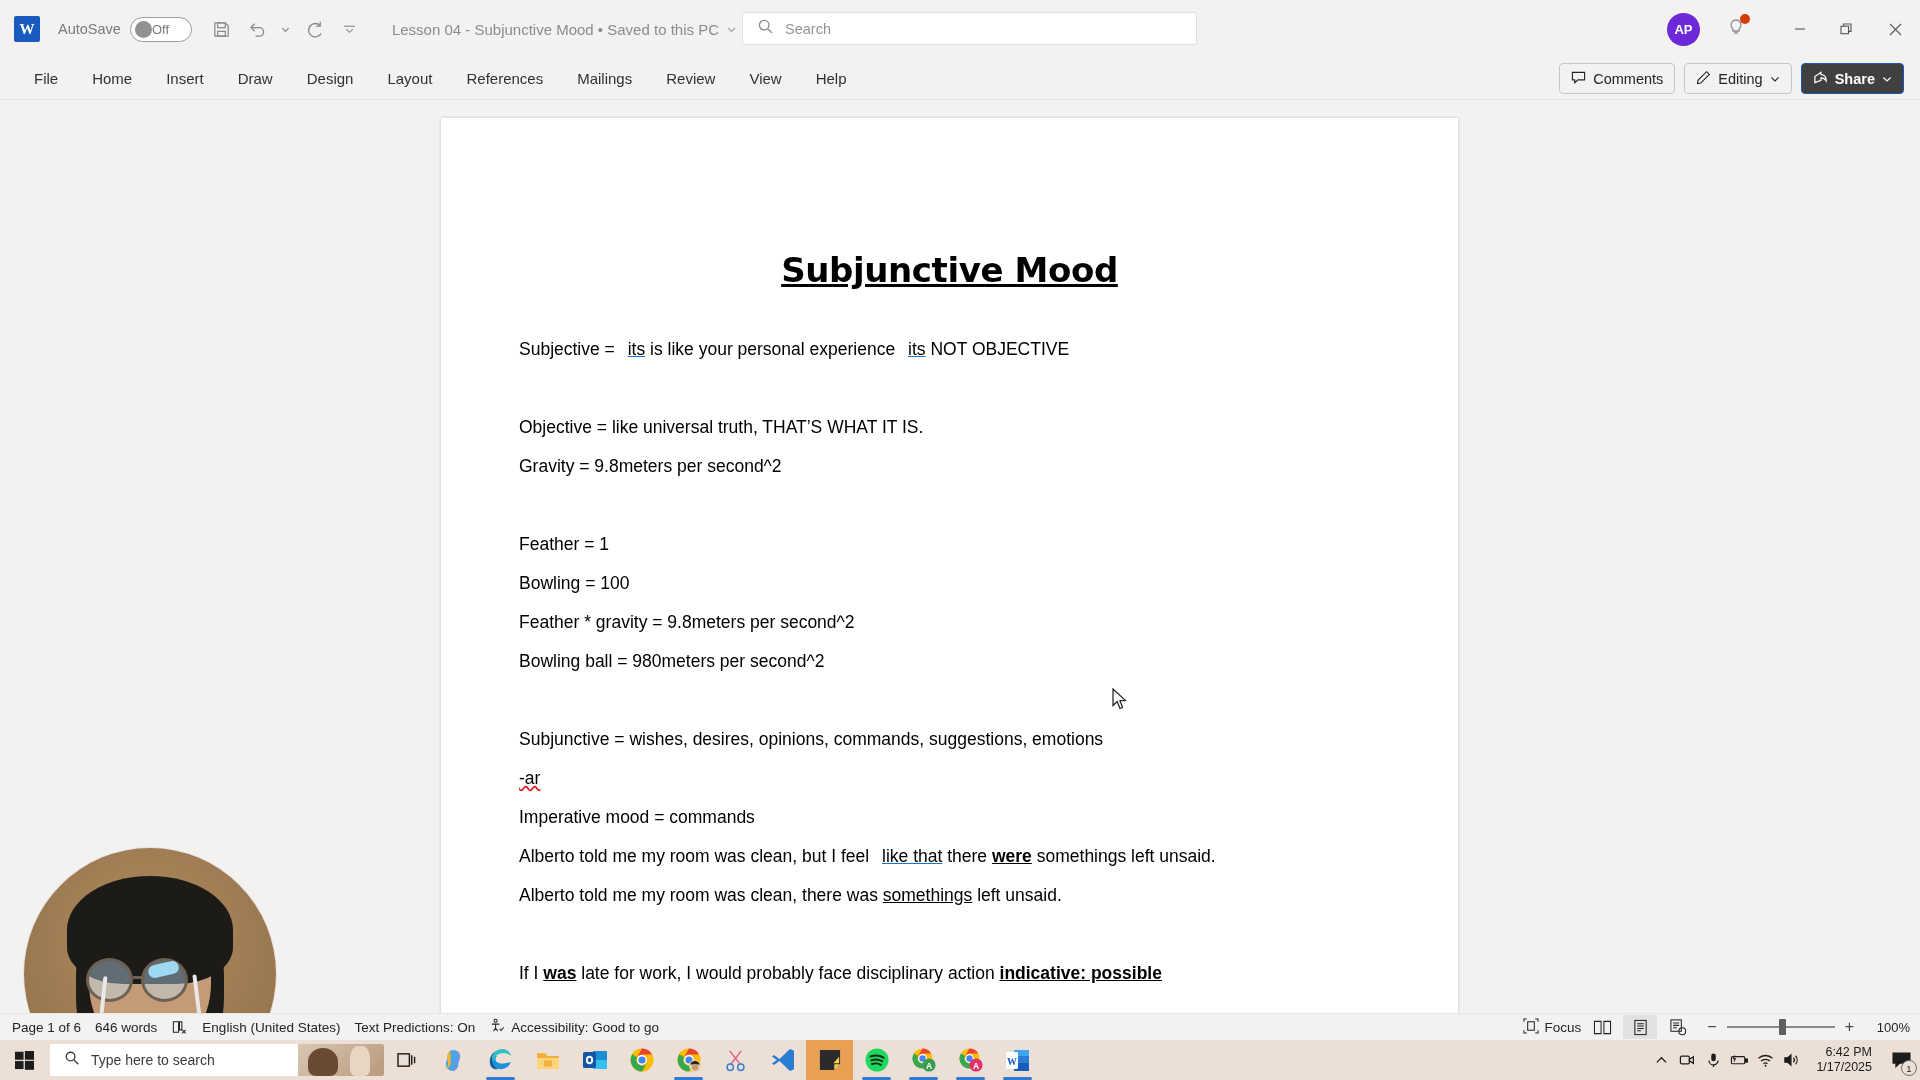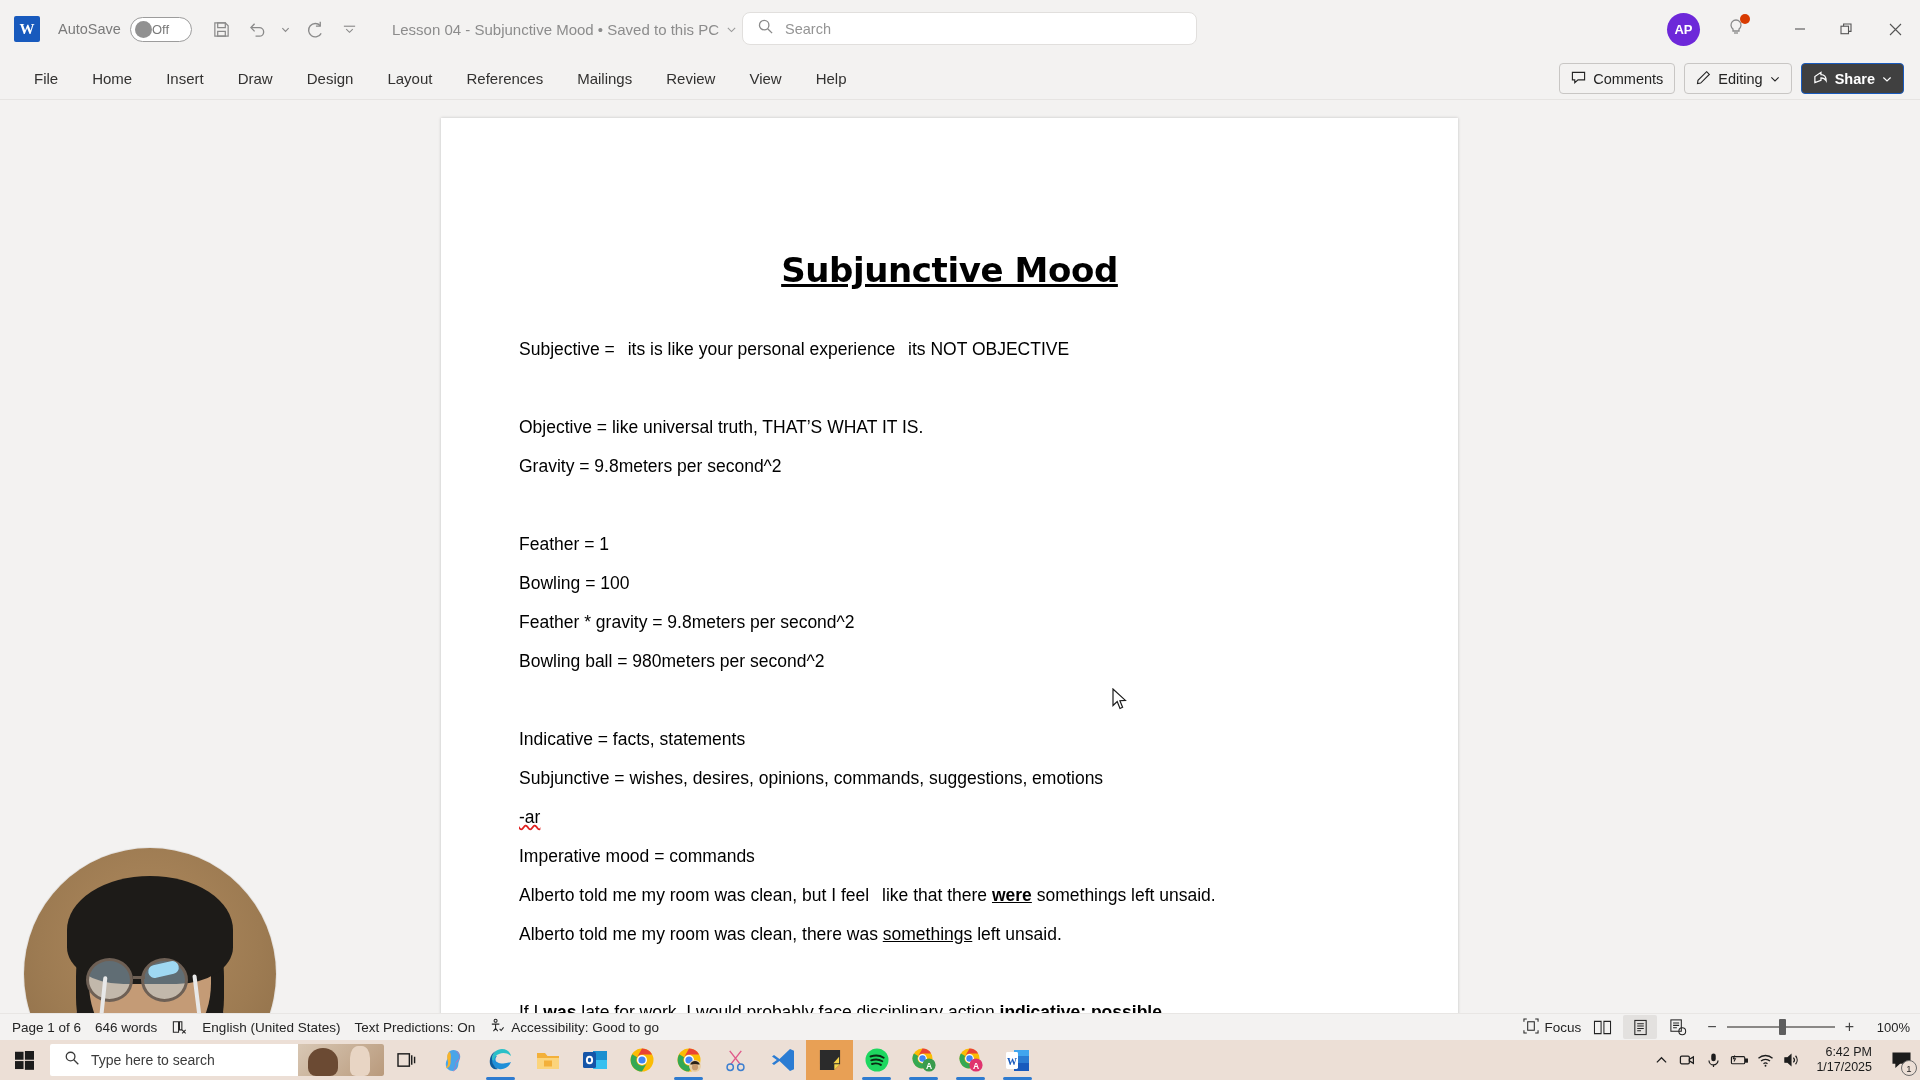--- a/index.html
+++ b/index.html
@@ -39,21 +39,21 @@
     width: 32px; height: 32px; display: flex; align-items: center;
     justify-content: center; color: #8a8a8a; border-radius: 3px;
   }
   .qat-btn.small { width: 20px; }
   .doc-title {
     margin-left: 26px; font-size: 15px; color: #8c8c8c;
     display: flex; align-items: center; gap: 7px; white-space: nowrap;
   }
   .searchbox {
     position: absolute; left: 742px; top: 12px; width: 455px; height: 33px;
-    background: #fff; border: 1px solid #e1dfdd; border-radius: 8px;
+    background: #fff; border: 1px solid #e1dfdd; border-radius: 3px;
     display: flex; align-items: center; padding-left: 14px; gap: 11px;
   }
   .search-ph { font-size: 14.5px; color: #949494; }
   .title-right {
     position: absolute; right: 0; top: 0; height: 58px;
     display: flex; align-items: center;
   }
   .avatar {
     width: 33px; height: 33px; border-radius: 50%; background: #6d28d9;
     color: #fff; font-size: 13px; font-weight: bold;
@@ -105,21 +105,21 @@
   .doc-h1 {
     text-align: center; font-size: 34px; font-weight: bold;
     text-decoration: underline; margin-top: 132px; color: #000;
     font-family: "DejaVu Sans", sans-serif; letter-spacing: -.4px;
   }
   .doc-body { padding: 0 78px; margin-top: 40px;
     font-size: 17.5px; line-height: 39px; color: #000; }
   .doc-body p { margin: 0; white-space: nowrap; }
   .doc-body p.spacer { height: 39px; }
   .gw { 
-    text-decoration-color: #1a73c9; padding-left: 8px;
+    text-decoration: underline; text-decoration-color: #1a73c9; padding-left: 8px;
   }
   .sp { 
     text-decoration: underline wavy #e02020;
     text-decoration-skip-ink: none;
   }
   .bu { font-weight: bold; text-decoration: underline; }
   .u  { text-decoration: underline; }
 
   .cursor-arrow { position: absolute; left: 1112px; top: 588px; }
 
@@ -412,21 +412,20 @@
 
         <p class="spacer"></p>
 
         <p>Feather = 1</p>
         <p>Bowling = 100</p>
         <p>Feather * gravity = 9.8meters per second^2</p>
         <p>Bowling ball = 980meters per second^2</p>
 
         <p class="spacer"></p>
 
-        <p>Indicative = facts, statements</p>
         <p>Subjunctive = wishes, desires, opinions, commands, suggestions, emotions</p>
         <p><span class="sp">-ar</span></p>
         <p>Imperative mood = commands</p>
 
         <p><span>Alberto told me my room was clean, but I feel </span><span class="gw">like that</span><span> there </span><span class="bu">were</span><span> somethings left unsaid.</span></p>
 
         <p><span>Alberto told me my room was clean, there was </span><span class="u">somethings</span><span> left unsaid.</span></p>
 
         <p class="spacer"></p>
 

